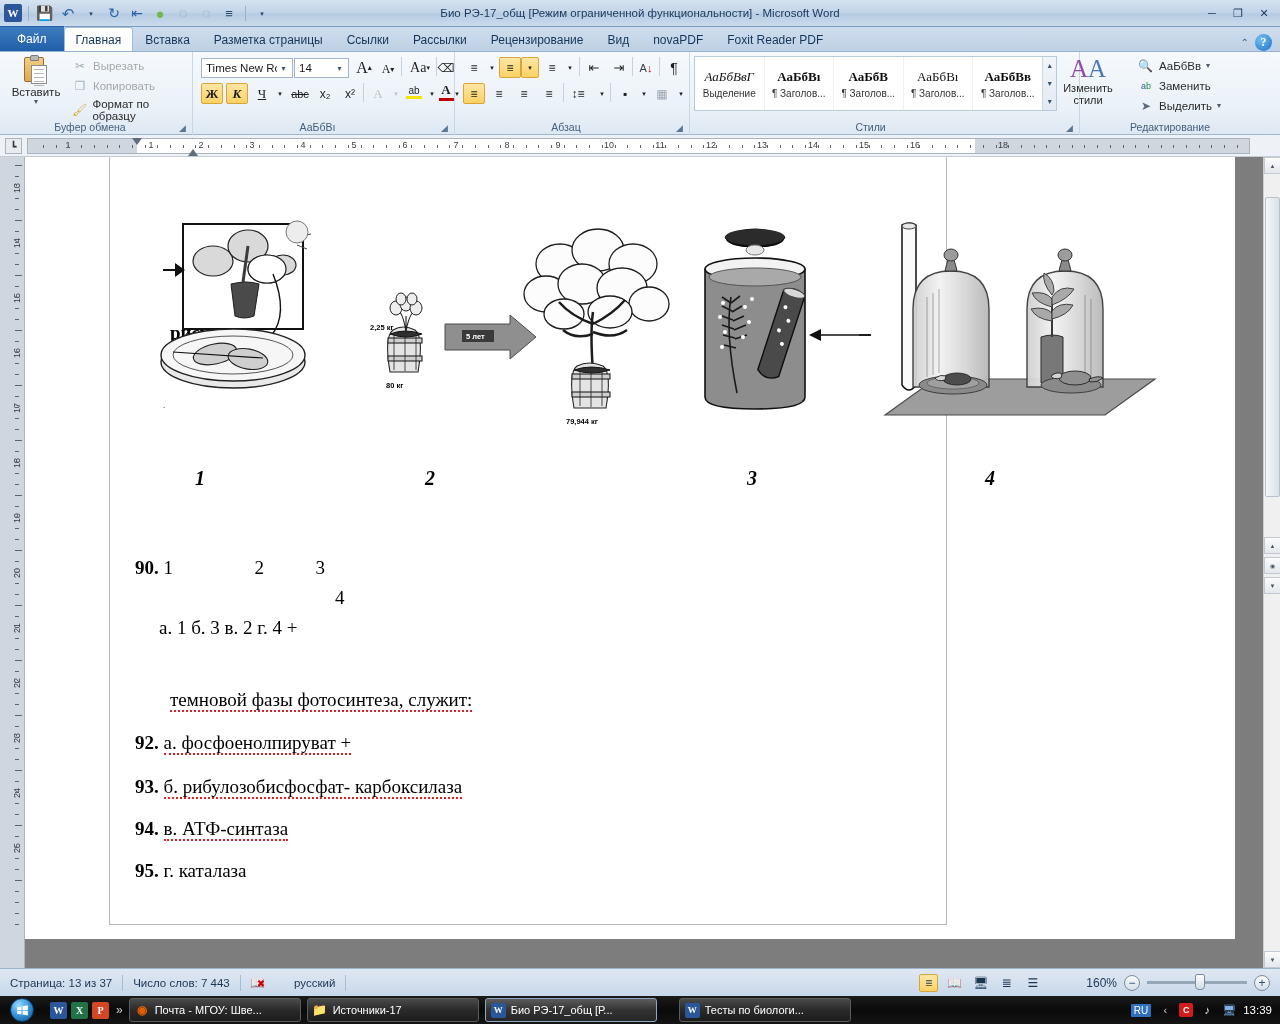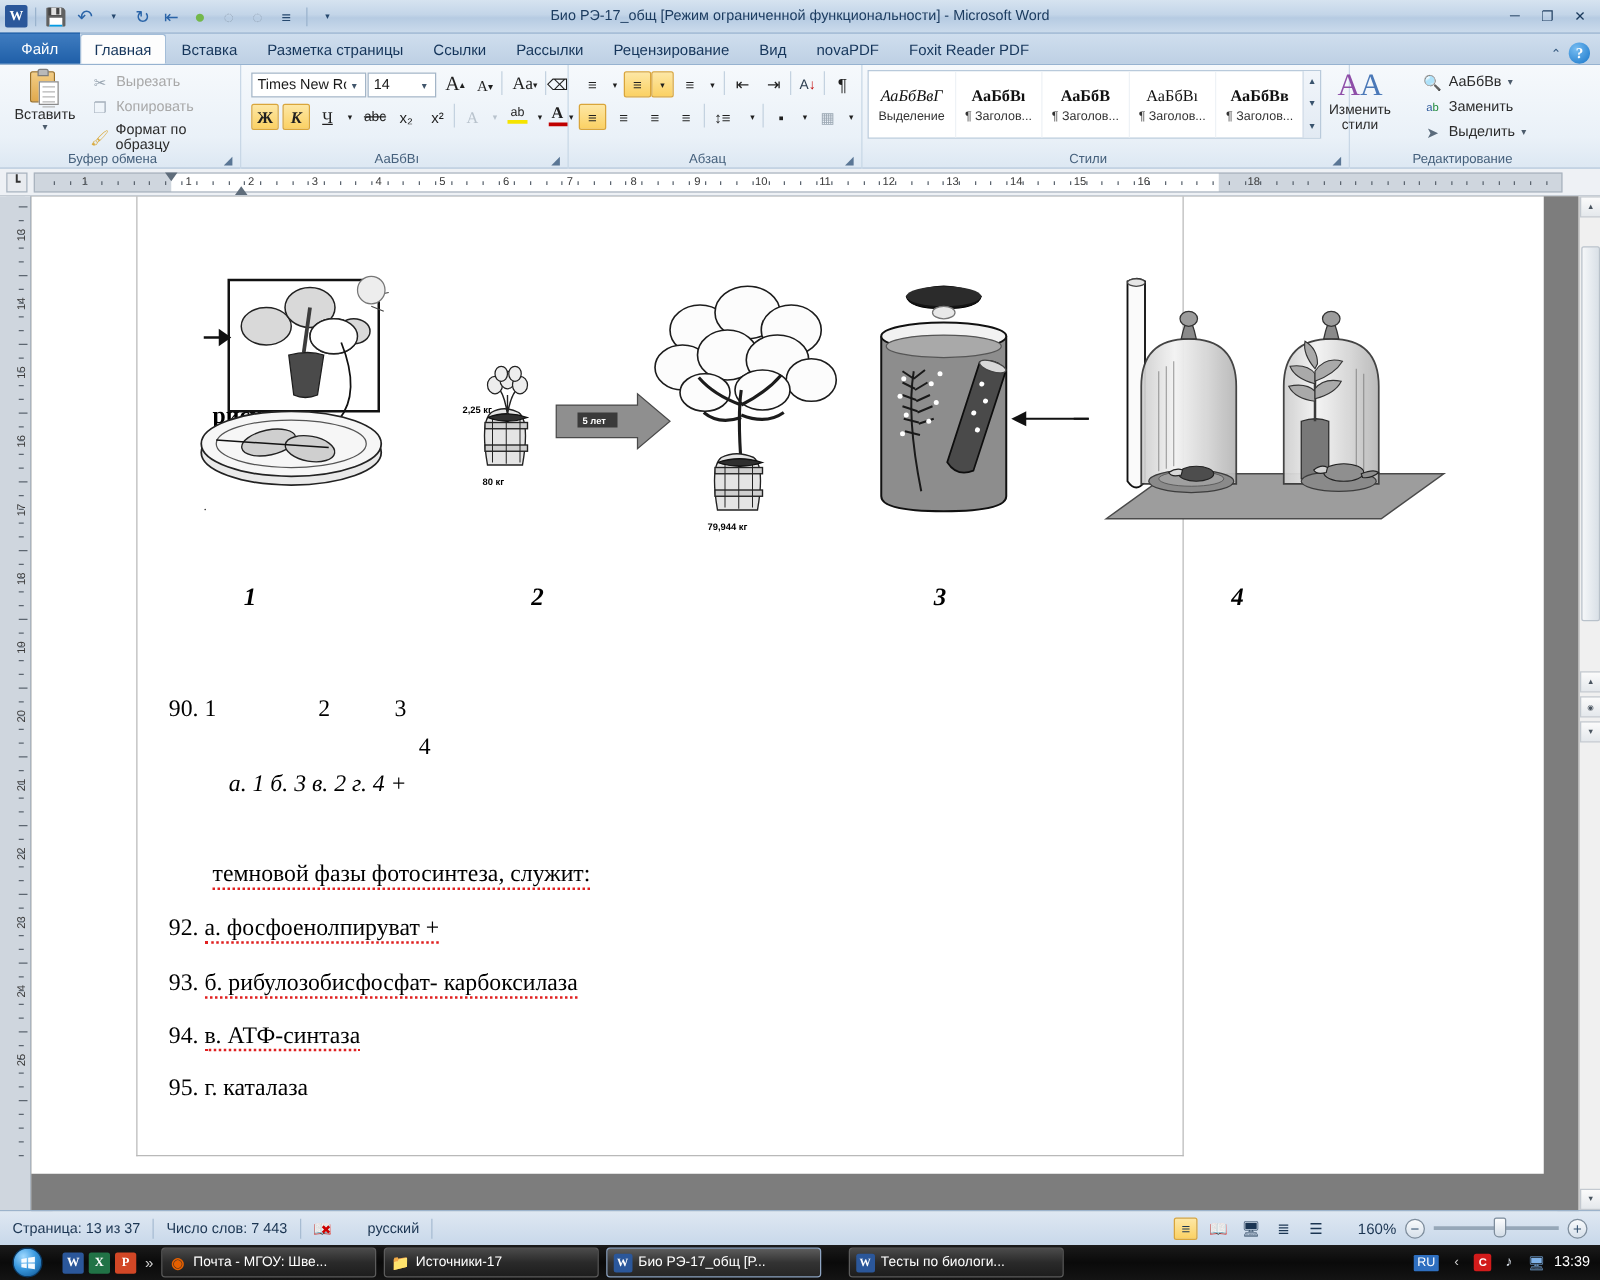--- a/index.html
+++ b/index.html
@@ -215,21 +215,21 @@
     font-family:"Liberation Serif",serif; font-weight:bold; font-size:19px; color:#000;
   }
   .figlabel {
     position:absolute; font-family:"Liberation Serif",serif; font-style:italic;
     font-weight:bold; font-size:20px; color:#000;
   }
   .para {
     position:absolute; font-family:"Liberation Serif",serif; font-size:19px;
     color:#000; line-height:26px; white-space:nowrap;
   }
-  .num { font-weight:normal; }
+  .num { font-weight:bold; }
   .sq-red {
     border-bottom:2px dotted #e02020; padding-bottom:0px;
   }
   
   #vscroll {
     position:absolute; right:0; top:157px; width:17px; bottom:56px;
     background:#f0f0f0; border-left:1px solid #ccc;
   }
   .sbtn {
     width:17px;height:17px; background:linear-gradient(to bottom,#fbfbfb,#e4e8ec);
@@ -915,21 +915,21 @@
       <span class="num">90.</span>
       <span>1</span>
       <span style="display:inline-block;width:72px;"></span>
       <span>2</span>
       <span style="display:inline-block;width:42px;"></span>
       <span>3</span>
     </div>
     <div class="para" style="left:310px;top:428px;">
       <span>4</span>
     </div>
-    <div class="para" style="left:158px;top:458px;font-style:italic;">
+    <div class="para" style="left:134px;top:458px;">
       <span>а. 1   б. 3   в. 2    г. 4 +</span>
     </div>
 
     <div class="para" style="left:145px;top:530px;">
       <span class="sq-red">темновой фазы фотосинтеза, служит:</span>
     </div>
 
     <div class="para" style="left:110px;top:573px;">
       <span class="num">92.</span>
       <span class="sq-red">а. фосфоенолпируват +</span>
@@ -976,21 +976,21 @@
   <div class="st-item">русский</div>
   <div class="st-div"></div>
 
   <div style="margin-left:auto;display:flex;align-items:center;gap:7px;padding-right:10px;">
     <div class="viewbtn on">≡</div>
     <div class="viewbtn">📖</div>
     <div class="viewbtn">🖥</div>
     <div class="viewbtn">≣</div>
     <div class="viewbtn">☰</div>
     <div style="width:10px;"></div>
-    <div style="font-size:12px;">160%</div>
+    <div style="font-size:12px;margin-left:20px;">160%</div>
     <div class="zoomcirc">−</div>
     <div class="zoomtrack">
       <div class="zoomknob"></div>
     </div>
     <div class="zoomcirc">+</div>
   </div>
 </div>
 
 <div id="taskbar">
   <div id="startorb">

